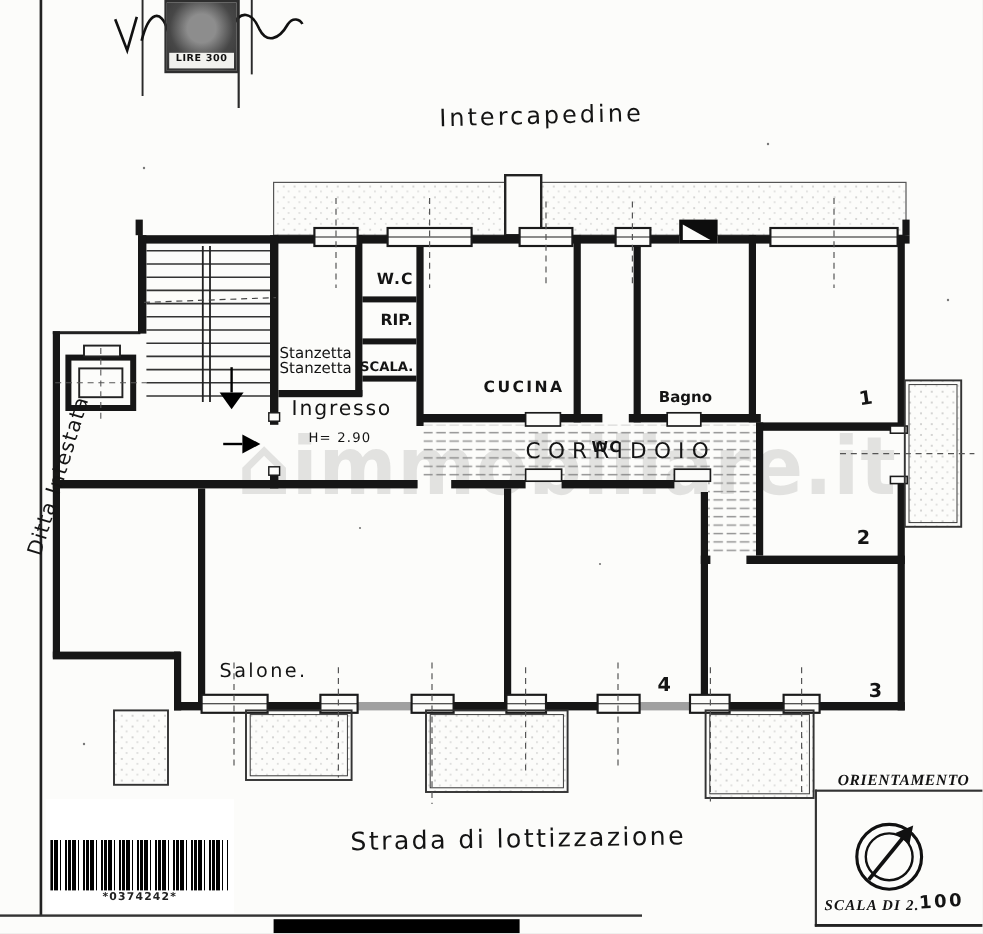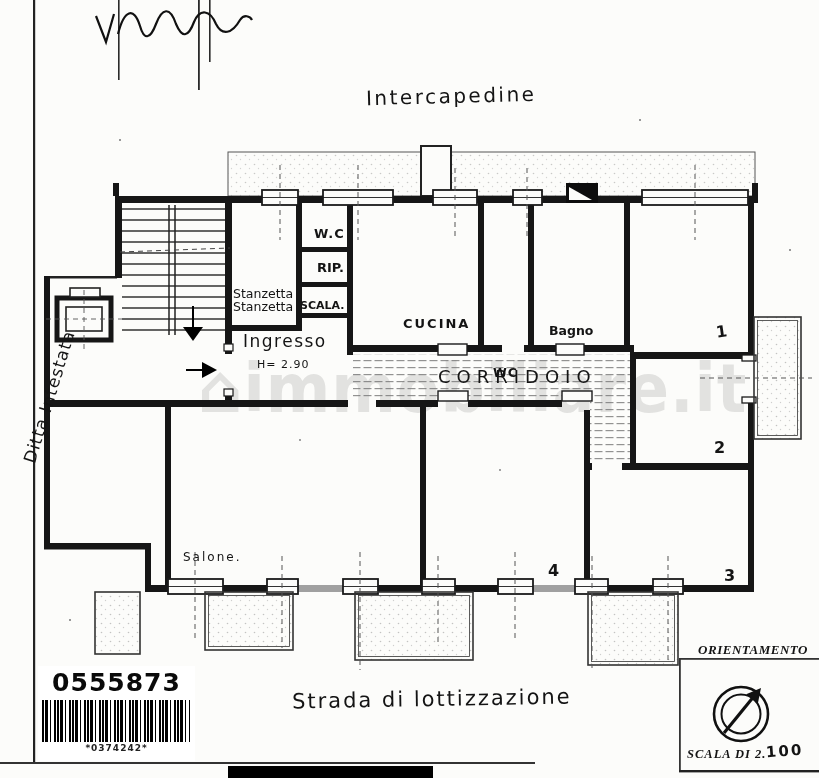--- a/index.html
+++ b/index.html
@@ -198,49 +198,51 @@
     <g fill="#777">
       <circle cx="120" cy="140" r="1"></circle>
         <circle cx="640" cy="120" r="1"></circle>
         <circle cx="790" cy="250" r="1"></circle>
       <circle cx="70" cy="620" r="1"></circle>
         <circle cx="500" cy="470" r="0.9"></circle>
         <circle cx="300" cy="440" r="0.9"></circle>
     </g>
   </svg>
 
+  <div class="stamp">
+    <div class="stampband">LIRE 300</div>
+  </div>
 
   <div class="label hw" style="left:366px;top:86px;font-size:20px;letter-spacing:2.5px;transform:rotate(-1.5deg);">Intercapedine</div>
 
   <div class="label hw" style="left:-70px;top:388px;width:240px;text-align:center;font-size:17px;letter-spacing:1px;transform:rotate(-73deg);">Ditta Intestata</div>
 
   <div class="label hw" style="left:314px;top:227px;font-size:13px;font-weight:700;letter-spacing:1px;">W.C</div>
   <div class="label hw" style="left:317px;top:261px;font-size:13px;font-weight:700;">RIP.</div>
   <div class="label hw" style="left:233px;top:287px;font-size:12.5px;">
     <div>Stanzetta</div>
     <div>Stanzetta</div>
   </div>
   <div class="label hw" style="left:300px;top:300px;font-size:11px;font-weight:700;">SCALA.</div>
   <div class="label hw" style="left:243px;top:333px;font-size:17px;letter-spacing:1.5px;">Ingresso</div>
   <div class="label hw" style="left:257px;top:359px;font-size:11px;letter-spacing:1px;">H= 2.90</div>
   <div class="label hw" style="left:403px;top:317px;font-size:13px;letter-spacing:2px;font-weight:600;">CUCINA</div>
   <div class="label hw" style="left:493px;top:326px;font-size:12.5px;font-weight:700;letter-spacing:1px;margin-top:40px;">WC</div>
   <div class="label hw" style="left:549px;top:324px;font-size:12.5px;font-weight:700;">Bagno</div>
   <div class="label hw" style="left:438px;top:368px;font-size:18px;letter-spacing:6px;font-weight:400;">CORRIDOIO</div>
-  <div class="label hw" style="left:183px;top:551px;font-size:12px;letter-spacing:2px;">Salone.</div>
+  <div class="label hw" style="left:183px;top:551px;font-size:16px;letter-spacing:2px;">Salone.</div>
 
   <div class="label hw" style="left:716px;top:324px;font-size:16px;font-weight:700;transform:rotate(-8deg);">1</div>
   <div class="label hw" style="left:714px;top:440px;font-size:16px;font-weight:700;">2</div>
   <div class="label hw" style="left:724px;top:568px;font-size:16px;font-weight:700;">3</div>
   <div class="label hw" style="left:548px;top:563px;font-size:16px;font-weight:700;">4</div>
 
   <div class="label hw" style="left:292px;top:688px;font-size:21px;letter-spacing:2px;transform:rotate(-1deg);">Strada di lottizzazione</div>
 
   <div class="bcbox">
-    <div class="bcnum">0555873</div>
     <div class="bars"></div>
     <div class="bccap">*0374242*</div>
   </div>
 
   <div class="label serif" style="left:690px;top:643px;width:126px;text-align:center;font-size:13px;letter-spacing:0.5px;">ORIENTAMENTO</div>
   <div class="label serif" style="left:687px;top:748px;font-size:12.5px;letter-spacing:1px;">SCALA DI 2.</div>
   <div class="label hw" style="left:766px;top:744px;font-size:15px;font-weight:700;letter-spacing:2px;transform:rotate(-4deg);">100</div>
 
 </div>
 

